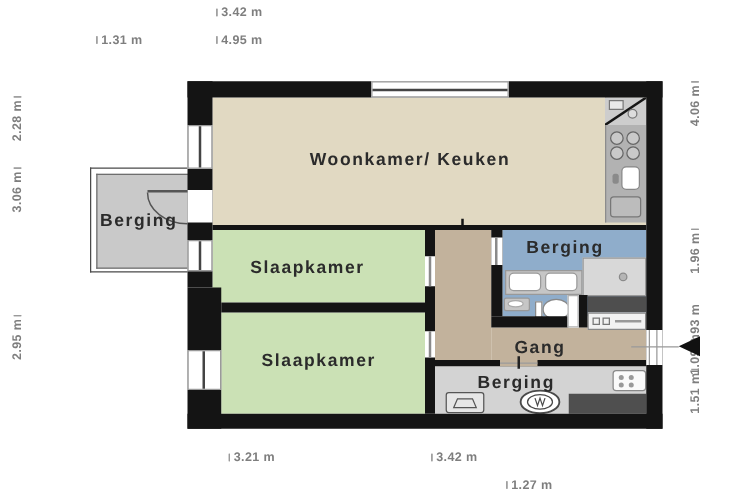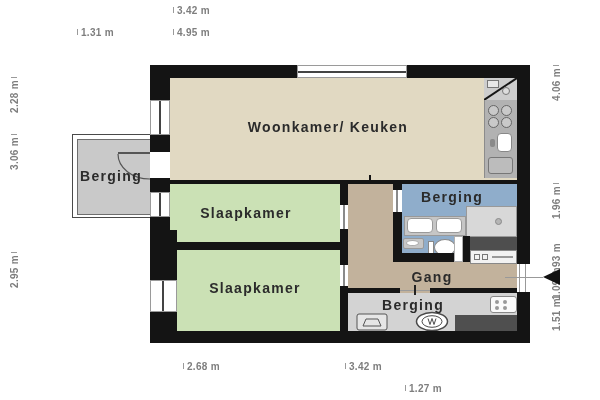--- a/index.html
+++ b/index.html
@@ -107,21 +107,21 @@
   <div class="dim v" style="left:551px;top:295px;height:48px">
       <span class="ln"></span>
       <span class="lbl">1.51 m</span>
       <span class="ln"></span>
       <span class="tk"></span>
     </div>
 
   <div class="dim h" style="left:183px;top:361px;width:160px">
       <span class="tk"></span>
       <span class="ln"></span>
-      <span class="lbl">2.68 m</span>
+      <span class="lbl">3.21 m</span>
       <span class="ln"></span>
       <span class="tk"></span>
     </div>
   <div class="dim h" style="left:345px;top:361px;width:172px">
       <span class="tk"></span>
       <span class="ln"></span>
       <span class="lbl">3.42 m</span>
       <span class="ln"></span>
       <span class="tk"></span>
     </div>

